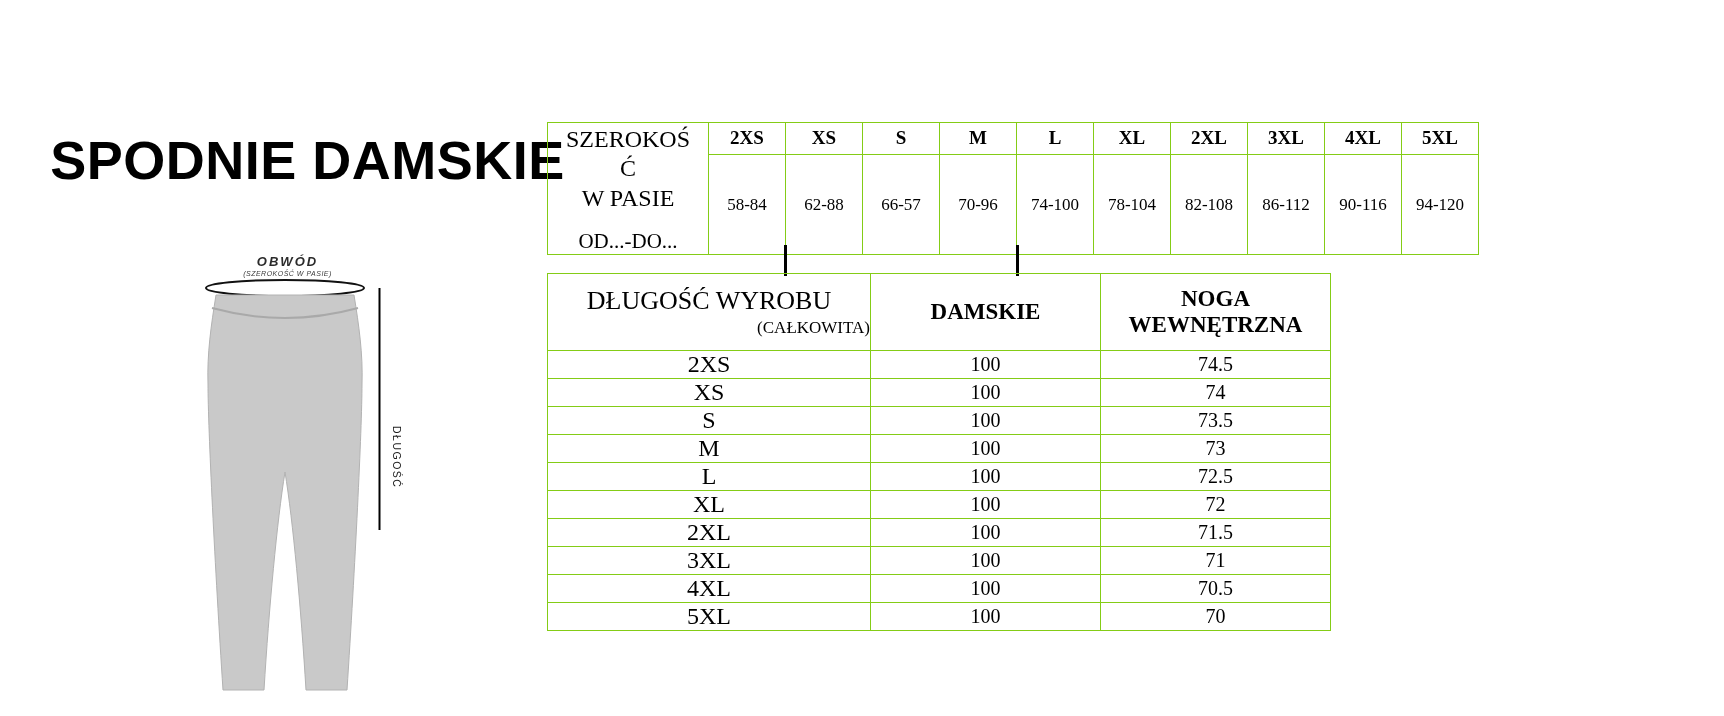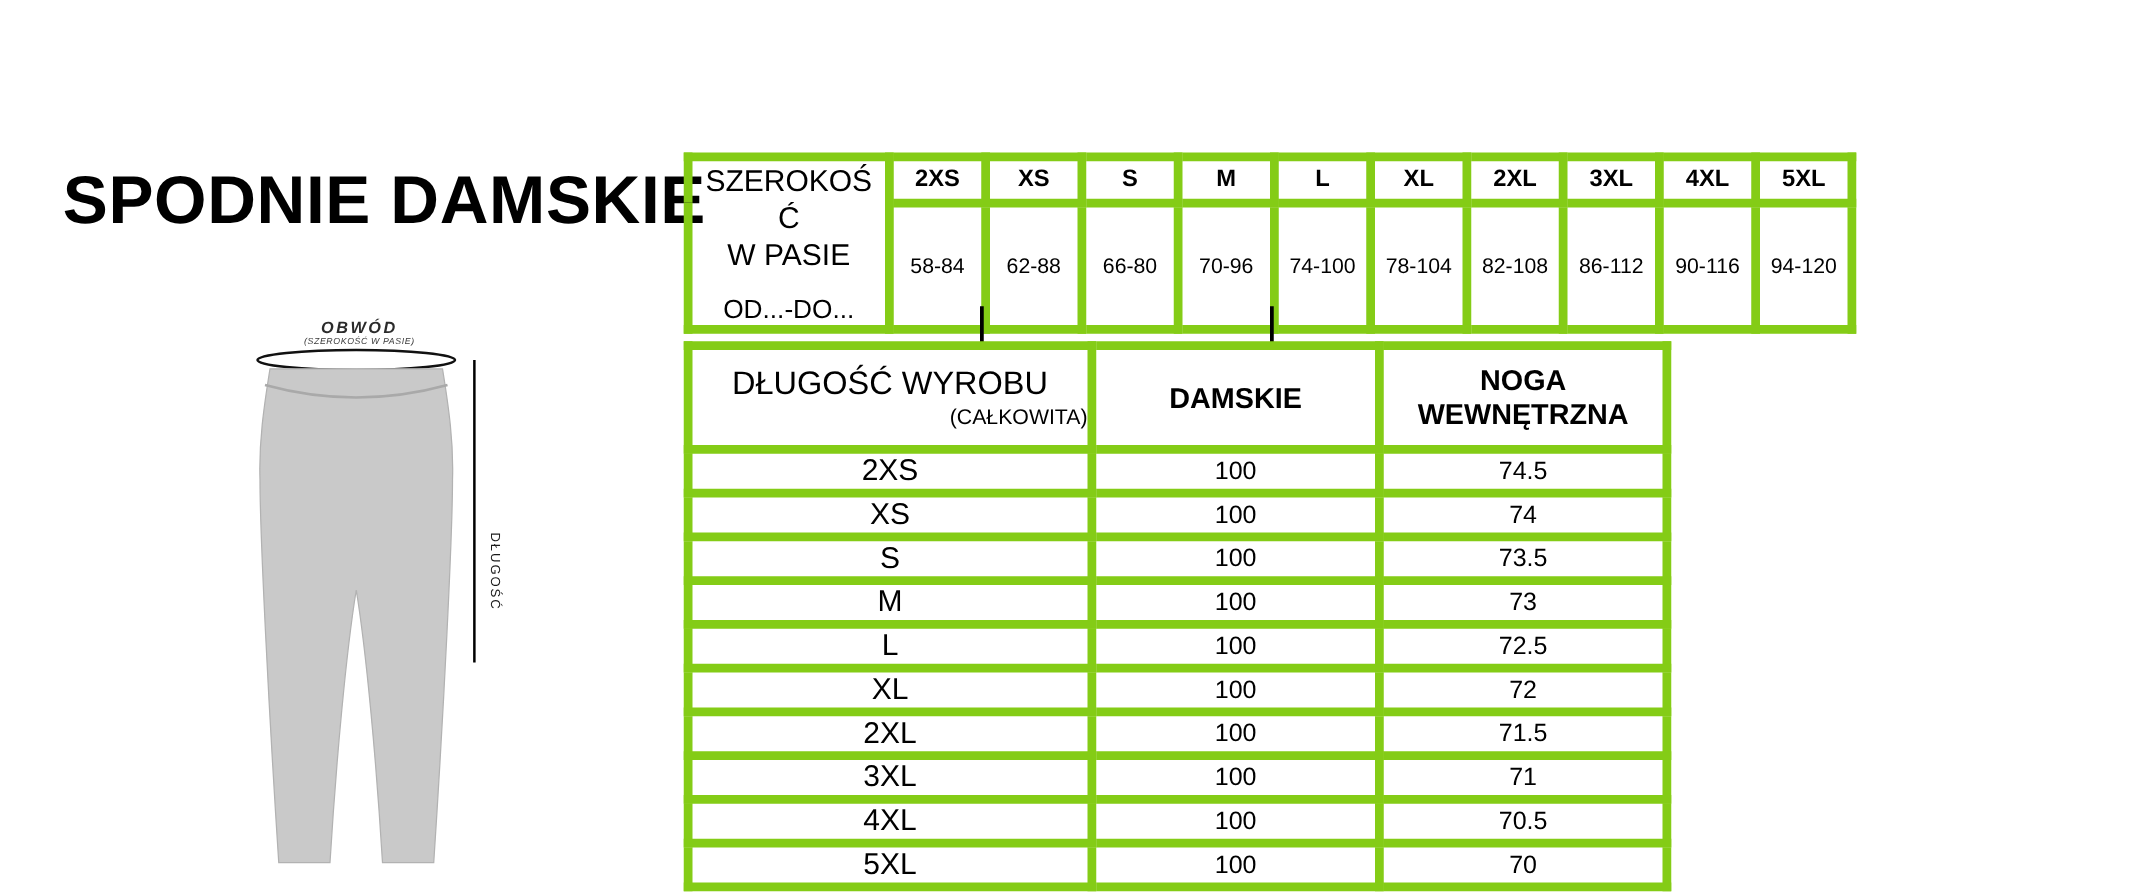--- a/index.html
+++ b/index.html
@@ -15,21 +15,21 @@
   }
   
   .fig-label{
     position:absolute;left:190px;top:254px;width:195px;text-align:center;font-style:italic;
   }
   .obwod{font-size:13px;font-weight:bold;letter-spacing:2px;color:#2b2b2b;}
   .obwod-sub{font-size:7px;letter-spacing:0.5px;color:#3a3a3a;margin-top:1px;}
   .pants-svg{position:absolute;left:190px;top:276px;}
   
   table{border-collapse:collapse;table-layout:fixed;}
-  td{border:7px solid #84cc16;text-align:center;vertical-align:middle;padding:0;}
+  td{border:1px solid #84cc16;text-align:center;vertical-align:middle;padding:0;font-family:Liberation Serif, serif;}
   .t1{position:absolute;left:547px;top:122px;}
   .t1-label{vertical-align:top;padding-top:2px;font-size:24px;line-height:1.22;}
   .t1sub{font-size:21px;margin-top:16px;}
   .szh{font-weight:bold;font-size:19px;height:27px;}
   .rng{font-size:17px;height:87px;}
   .conn{position:absolute;top:245px;width:3px;height:31px;background:#000;}
   .conn-left{left:784px;}
   .conn-right{left:1016px;}
   .t2{position:absolute;left:547px;top:273px;border-radius:29px;}
   .t2-headrow td{height:76px;}
@@ -98,21 +98,21 @@
     <td class="szh">L</td>
     <td class="szh">XL</td>
     <td class="szh">2XL</td>
     <td class="szh">3XL</td>
     <td class="szh">4XL</td>
     <td class="szh">5XL</td>
   </tr>
   <tr>
     <td class="rng">58-84</td>
     <td class="rng">62-88</td>
-    <td class="rng">66-80</td>
+    <td class="rng">66-57</td>
     <td class="rng">70-96</td>
     <td class="rng">74-100</td>
     <td class="rng">78-104</td>
     <td class="rng">82-108</td>
     <td class="rng">86-112</td>
     <td class="rng">90-116</td>
     <td class="rng">94-120</td>
   </tr>
 </tbody>
   </table>

